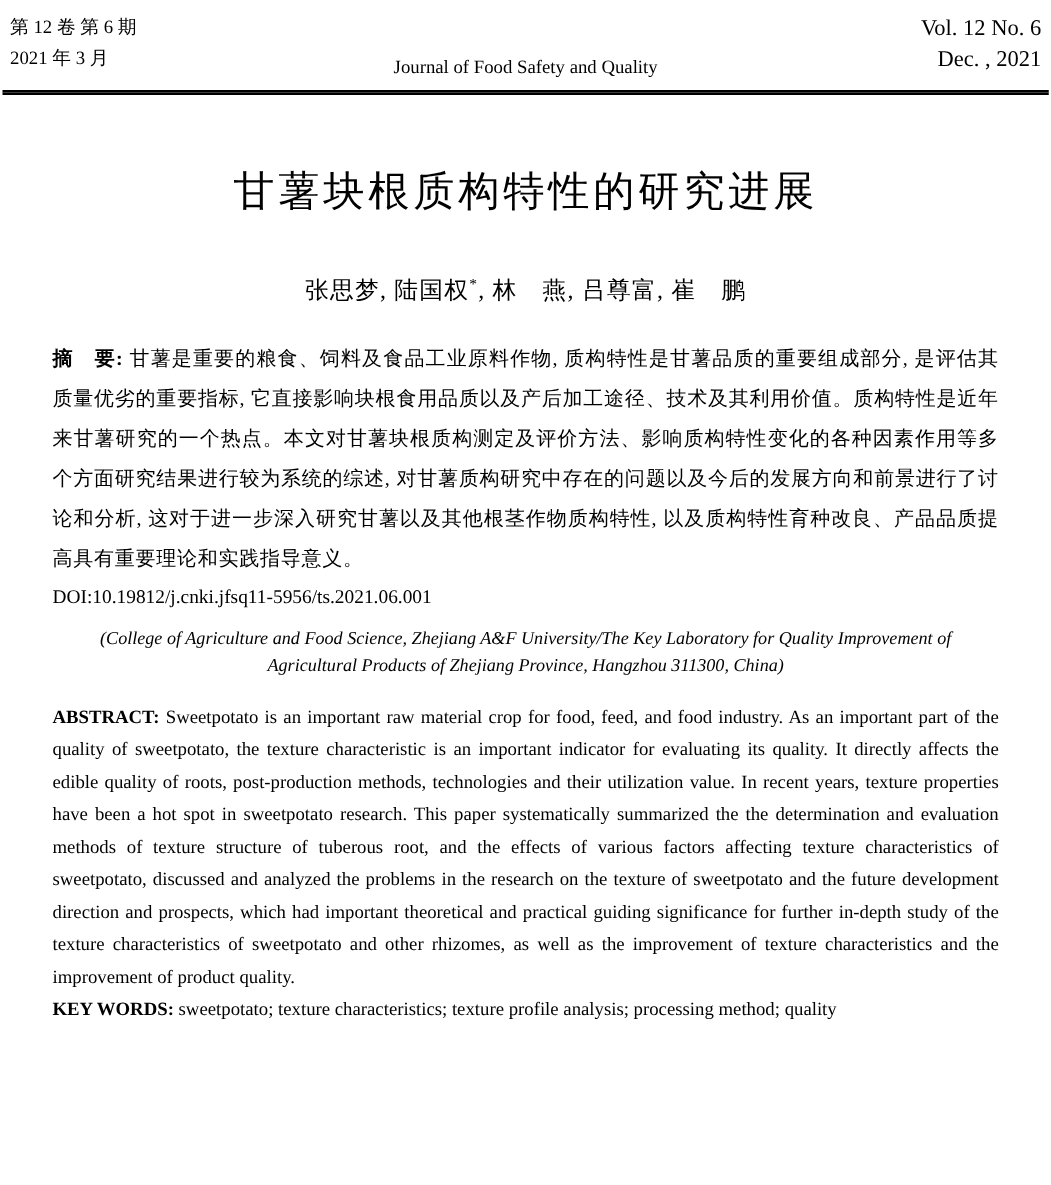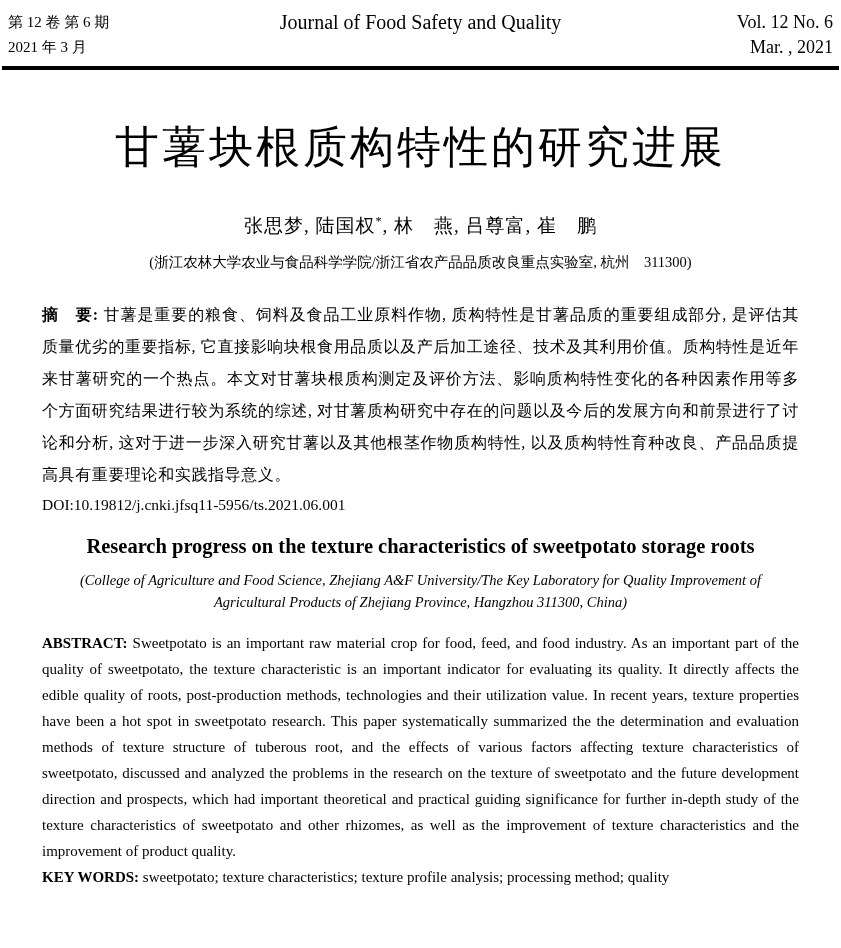--- a/index.html
+++ b/index.html
@@ -13,34 +13,34 @@
   }
   .page { width: 841px; min-height: 948px; padding-top: 8px; }
 
   
   .header { display: flex; align-items: flex-start; padding: 2px 8px 4px 8px; gap: 28px; }
   .header-col { line-height: 25px; }
   .header-left { flex: 1; text-align: left; font-size: 15px; }
   .header-center { flex: 2; text-align: center; }
   .header-right { flex: 1; text-align: right; font-size: 18px; }
   .journal-name-zh { font-size: 19px; letter-spacing: 7px; line-height: 26px; }
-  .journal-name-en { font-size: 20px; line-height: 24px; }
+  .journal-name-en { font-size: 15px; line-height: 24px; margin-top: 32px; }
   .double-rule {
     height: 3px;
     border-top: 2.5px solid #000;
     border-bottom: 2.5px solid #000;
     margin: 2px 2px 0 2px;
   }
 
   
   .article { padding: 0 42px; }
   .title-zh {
     margin-top: 54px;
     text-align: center;
-    font-size: 44px;
+    font-size: 33px;
     font-weight: normal;
     letter-spacing: 3px;
     line-height: 48px;
   }
   .authors-zh {
     margin-top: 36px;
     text-align: center;
     font-size: 19px;
     letter-spacing: 1px;
     line-height: 26px;
@@ -103,39 +103,37 @@
   <div class="header">
     <div class="header-col header-left">
       <div>第 12 卷 第 6 期</div>
       <div>2021 年 3 月</div>
     </div>
     <div class="header-col header-center">
       <div class="journal-name-en">Journal of Food Safety and Quality</div>
     </div>
     <div class="header-col header-right">
       <div>Vol. 12 No. 6</div>
-      <div>Mar. , 2021</div>
+      <div>Dec. , 2021</div>
     </div>
   </div>
   <div class="double-rule"></div>
 
   <div class="article">
 
     <h1 class="title-zh">甘薯块根质构特性的研究进展</h1>
 
     <div class="authors-zh"><span>张思梦, 陆国权</span><sup class="author-mark">*</sup><span>, 林　燕, 吕尊富, 崔　鹏</span></div>
 
-    <div class="affil-zh">(浙江农林大学农业与食品科学学院/浙江省农产品品质改良重点实验室, 杭州　311300)</div>
 
     <p class="abstract-zh"><span class="zh-label">摘　要: </span><span>甘薯是重要的粮食、饲料及食品工业原料作物, 质构特性是甘薯品质的重要组成部分, 是评估其质量优劣的重要指标, 它直接影响块根食用品质以及产后加工途径、技术及其利用价值。质构特性是近年来甘薯研究的一个热点。本文对甘薯块根质构测定及评价方法、影响质构特性变化的各种因素作用等多个方面研究结果进行较为系统的综述, 对甘薯质构研究中存在的问题以及今后的发展方向和前景进行了讨论和分析, 这对于进一步深入研究甘薯以及其他根茎作物质构特性, 以及质构特性育种改良、产品品质提高具有重要理论和实践指导意义。</span></p>
 
 
     <p class="doi-line">DOI:10.19812/j.cnki.jfsq11-5956/ts.2021.06.001</p>
 
-    <h2 class="title-en">Research progress on the texture characteristics of sweetpotato storage roots</h2>
 
 
     <div class="affil-en">(College of Agriculture and Food Science, Zhejiang A&amp;F University/The Key Laboratory for Quality Improvement of Agricultural Products of Zhejiang Province, Hangzhou 311300, China)</div>
 
     <p class="abstract-en"><span class="en-label">ABSTRACT: </span><span>Sweetpotato is an important raw material crop for food, feed, and food industry. As an important part of the quality of sweetpotato, the texture characteristic is an important indicator for evaluating its quality. It directly affects the edible quality of roots, post-production methods, technologies and their utilization value. In recent years, texture properties have been a hot spot in sweetpotato research. This paper systematically summarized the the determination and evaluation methods of texture structure of tuberous root, and the effects of various factors affecting texture characteristics of sweetpotato, discussed and analyzed the problems in the research on the texture of sweetpotato and the future development direction and prospects, which had important theoretical and practical guiding significance for further in-depth study of the texture characteristics of sweetpotato and other rhizomes, as well as the improvement of texture characteristics and the improvement of product quality.</span></p>
 
     <p class="keywords-en"><span class="en-label">KEY WORDS: </span><span>sweetpotato; texture characteristics; texture profile analysis; processing method; quality</span></p>
 
   </div>
 </div>

